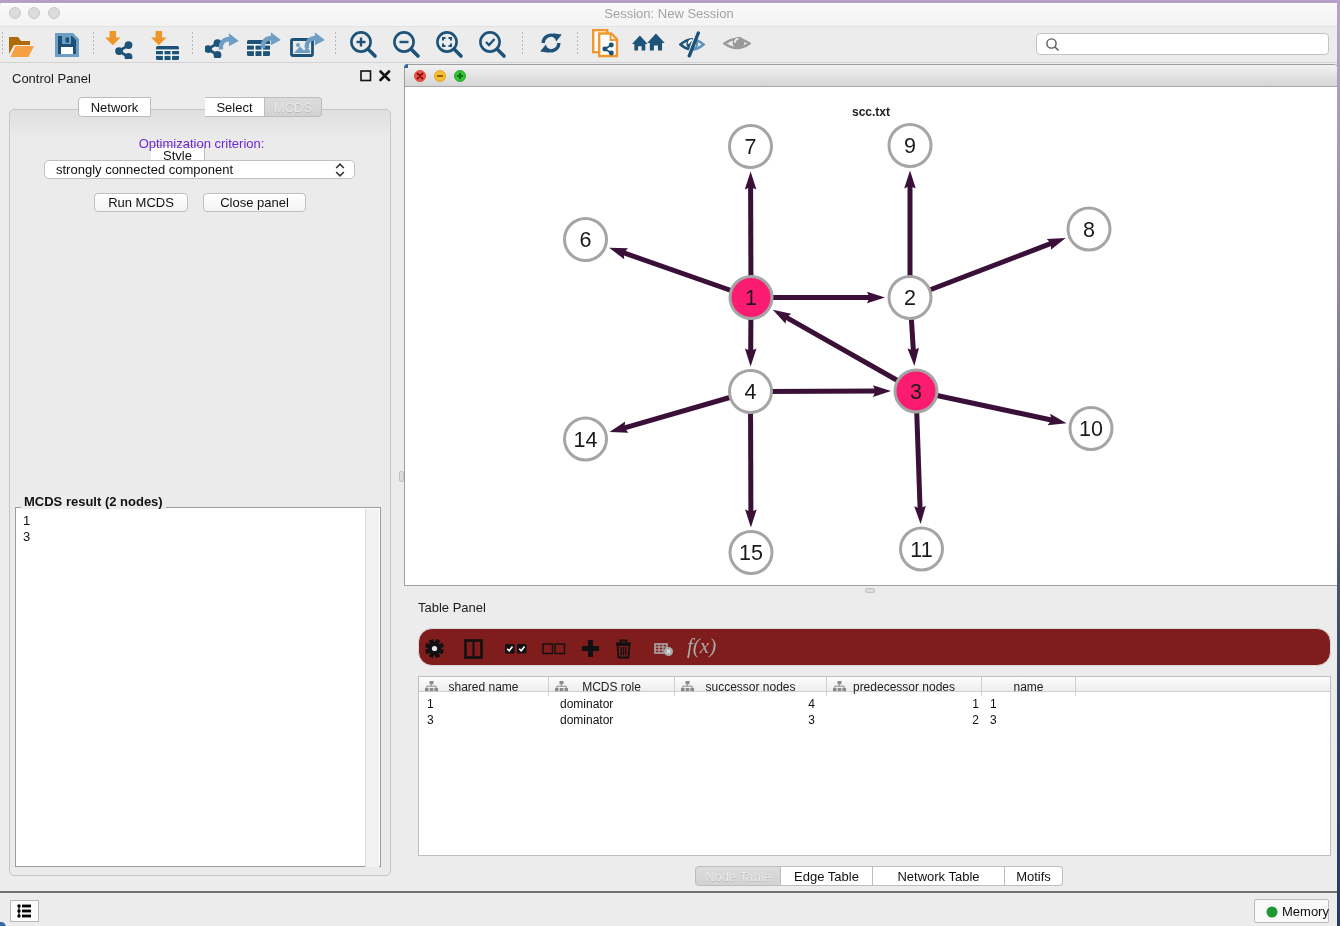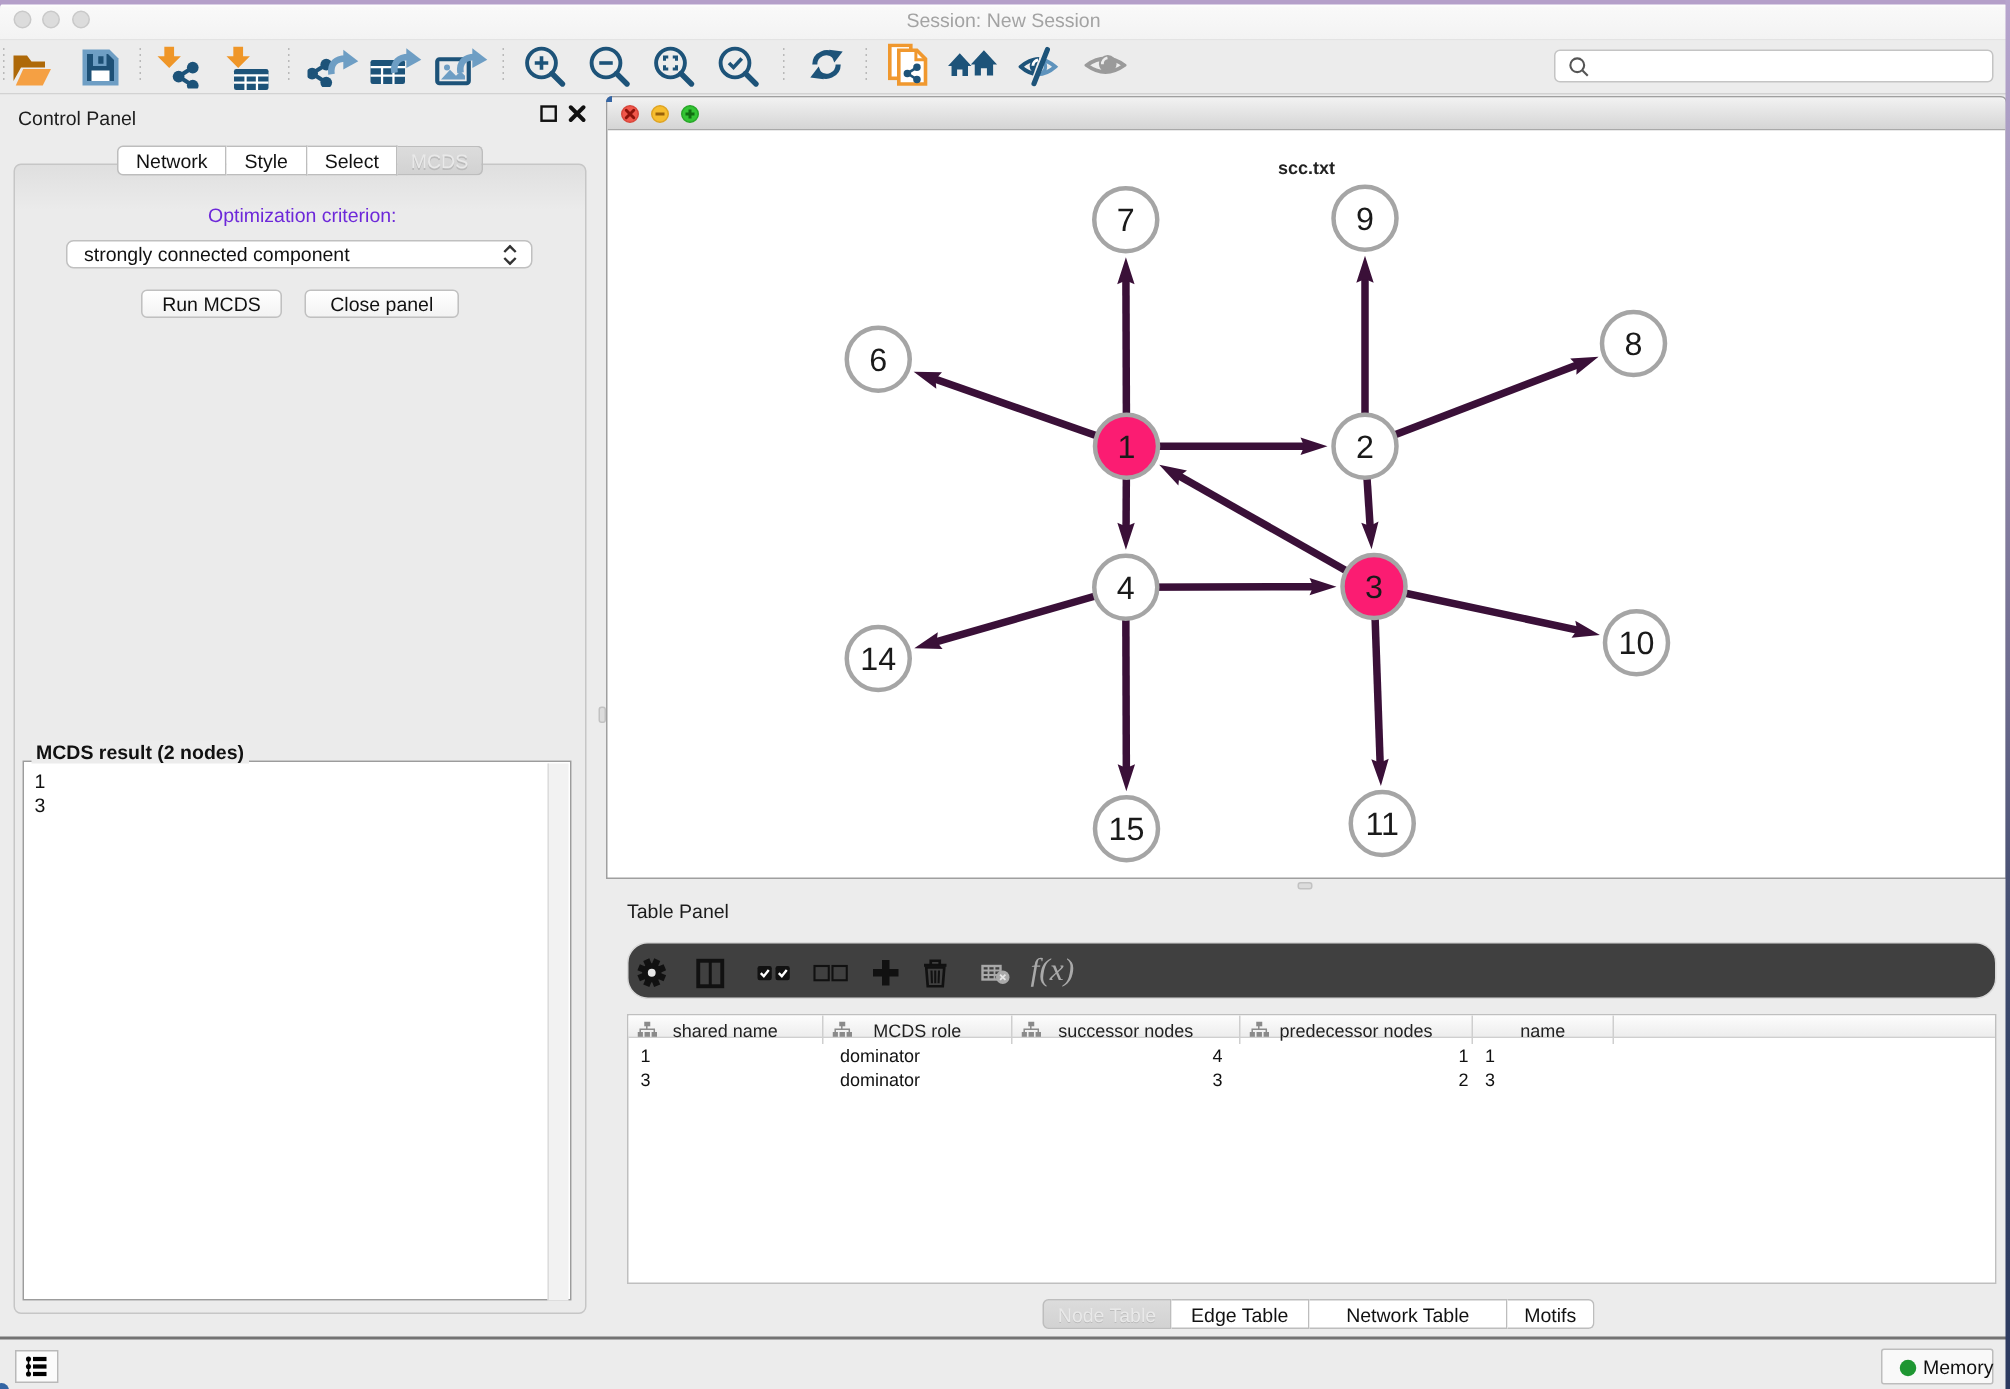--- a/index.html
+++ b/index.html
@@ -60,21 +60,21 @@
 #nethead { position:absolute; left:0; top:0; width:100%; height:22px;
   background:linear-gradient(#f2f2f2,#d5d5d5); border-bottom:1px solid #a9a9a9;
   border-radius:4px 4px 0 0; }
 #nettitle { position:absolute; width:100%; text-align:center; top:4px; font-size:12px;
   font-weight:bold; color:#222;margin-top:36px; }
 .mac { position:absolute; top:5px; width:12px; height:12px; border-radius:50%; }
 
 #tpanel { position:absolute; left:404px; top:594px; width:934px; height:297px; background:#ececec; }
 #tphead { position:absolute; left:14px; top:6px; font-size:13px; color:#1c1c1c; }
 #tptools { position:absolute; left:14px; top:34px; width:913px; height:38px;
-  background:#404040; border:1px solid #d8d8d8; border-radius:14px; }
+  background:#7f1d1d; border:1px solid #d8d8d8; border-radius:14px; }
 #ttable { position:absolute; left:14px; top:82px; width:913px; height:180px;
   background:#fff; border:1px solid #bfbfbf; font-size:12px; color:#111; }
 .throw { position:absolute; left:0; top:0; width:100%; height:15px;
   background:linear-gradient(#fdfdfd,#ededed); border-bottom:1px solid #cfcfcf; }
 .thcell { position:absolute; top:0; height:19px; border-right:1px solid #cfcfcf;
   text-align:center; padding-top:3px; font-size:12px; color:#222; }
 .trow { position:absolute; width:100%; height:16px; font-size:12px; color:#111; }
 .tcell { position:absolute; top:1px; }
 #btabs { position:absolute; left:291px; top:272px; height:19px; display:flex; font-size:13px; }
 
@@ -234,21 +234,21 @@
 
 <div id="cpanel">
   <div id="cphead">Control Panel</div>
   <svg class="winbtns" style="left:360px; top:7px;" width="32" height="12" viewBox="0 0 32 12">
     <rect x="1" y="1" width="9.5" height="9.5" fill="none" stroke="#111" stroke-width="1.6"></rect>
     <path d="M20.5,1.5 L29,10 M29,1.5 L20.5,10" stroke="#111" stroke-width="2.6" stroke-linecap="round"></path>
   </svg>
   <div id="cpbody"></div>
   <div id="cptabs">
     <div class="tab first" style="width:73px;">Network</div>
-    <div class="tab" style="width:54px;">Style</div>
+    <div class="tab" style="width:54px;margin-top:48px;">Style</div>
     <div class="tab" style="width:60px;">Select</div>
     <div class="tab sel" style="width:57px;">MCDS</div>
   </div>
   <div id="optlabel">Optimization criterion:</div>
   <div id="dropdown">strongly connected component
     <svg width="10" height="14" viewBox="0 0 10 14" style="position:absolute; right:9px; top:2px;">
       <path d="M1.2,5 L5,1.2 L8.8,5" fill="none" stroke="#333" stroke-width="1.6"></path>
       <path d="M1.2,9 L5,12.8 L8.8,9" fill="none" stroke="#333" stroke-width="1.6"></path>
     </svg>
   </div>

